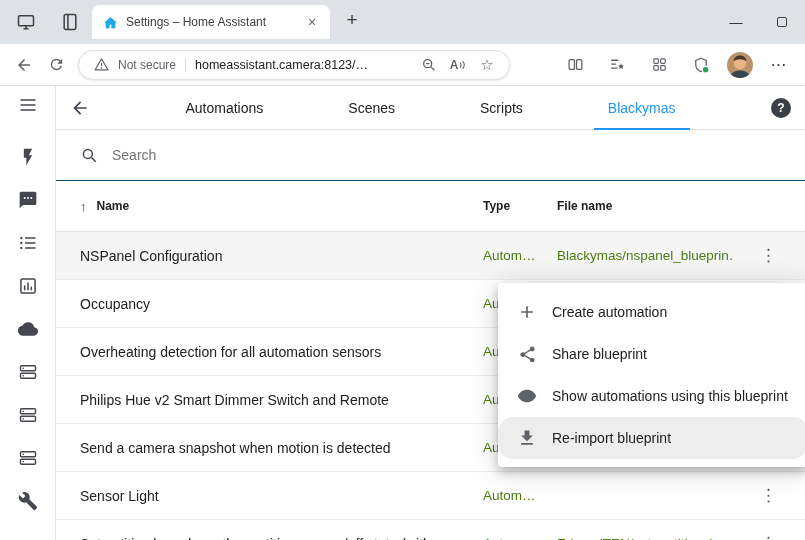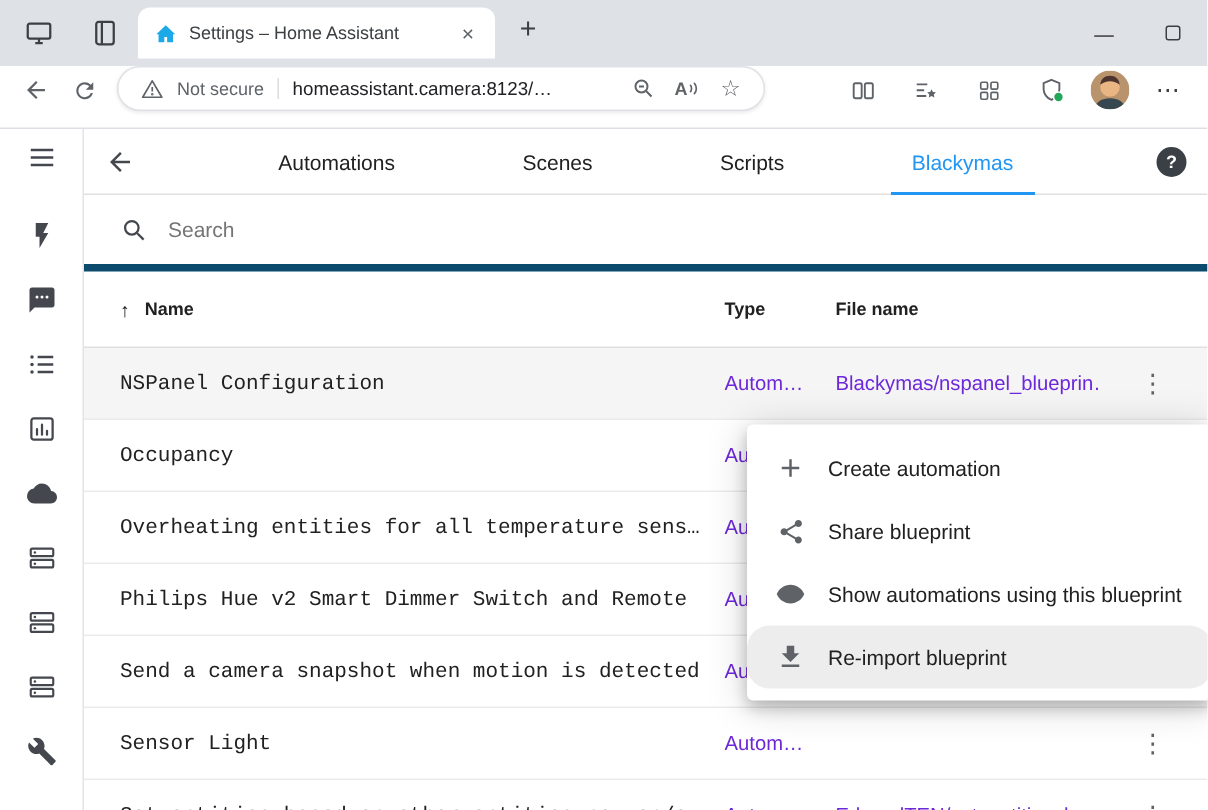--- a/index.html
+++ b/index.html
@@ -14,21 +14,21 @@
   .icon-btn { width:24px; height:24px; display:flex; align-items:center; justify-content:center; color:#3c4043; }
   .tab { margin-left:92px; width:238px; height:34px; background:#fff; border-radius:8px 8px 0 0; display:flex; align-items:center; gap:8px; padding:0 10px; }
   .tab-title { flex:1; font-size:12px; color:#3c4043; white-space:nowrap; overflow:hidden; text-overflow:ellipsis; }
   .tab-close { font-size:14px; line-height:16px; width:16px; height:16px; text-align:center; color:#5f6368; border-radius:4px; }
   .newtab { width:28px; height:28px; margin:0 0 5px 8px; font-size:19px; color:#3c4043; display:flex; align-items:center; justify-content:center; border-radius:6px; }
   .win-controls { position:absolute; right:0; top:0; height:44px; display:flex; }
   .win-btn { width:46px; height:100%; display:flex; align-items:center; justify-content:center; color:#202124; font-size:13px; }
   .max-box { width:10px; height:10px; border:1.5px solid #3c4043; border-radius:2px; }
 
   
-  .toolbar { height:42px; background:#fff; border-bottom:1px solid #dcdfe3; display:flex; align-items:flex-start; padding:0 8px; }
+  .toolbar { height:42px; background:#fff; border-bottom:1px solid #dcdfe3; display:flex; align-items:center; padding:0 8px; }
   .tool-btn { width:32px; height:32px; border-radius:6px; display:flex; align-items:center; justify-content:center; color:#5f6368; }
   .addressbar { width:432px; height:30px; border:1px solid #dfe1e5; box-shadow:0 1px 3px rgba(0,0,0,.10); border-radius:15px; background:#fff; display:flex; align-items:center; padding:0 10px; gap:5px; margin:0 6px; }
   .ab-sec { font-size:12px; color:#5f6368; white-space:nowrap; }
   .ab-div { width:1px; height:14px; background:#dadce0; margin:0 4px; }
   .ab-url { font-size:12.5px; color:#202124; white-space:nowrap; overflow:hidden; flex:1; }
   .ab-ic { width:24px; height:22px; display:flex; align-items:center; justify-content:center; color:#5f6368; gap:1px; }
   .read-aloud-a { font-size:12px; font-weight:700; color:#5f6368; }
   .star-g { font-size:15px; color:#5f6368; }
   .toolbar-right { display:flex; align-items:center; gap:10px; margin-left:auto; padding-right:2px; }
   .avatar { width:26px; height:26px; border-radius:50%; overflow:hidden; }
@@ -43,34 +43,34 @@
   .main { flex:1; min-width:0; display:flex; flex-direction:column; }
   .ha-header { height:44px; border-bottom:1px solid #e0e0e0; display:flex; align-items:stretch; }
   .ha-back { width:48px; display:flex; align-items:center; justify-content:center; color:#44474d; }
   .ha-tabs { flex:1; display:flex; justify-content:center; gap:57px; }
   .ha-tab { display:flex; align-items:center; padding:0 14px; font-size:14px; color:#212121; position:relative; }
   .ha-tab.active { color:var(--accent, #2196f3); font-weight:500; }
   .ha-tab.active::after { content:""; position:absolute; left:0; right:0; bottom:-1px; height:2px; background:var(--accent, #2196f3); }
   .ha-help { width:48px; display:flex; align-items:center; justify-content:center; }
   .help-circle { width:20px; height:20px; border-radius:50%; background:#3b4046; color:#fff; font-size:12px; font-weight:700; display:flex; align-items:center; justify-content:center; }
 
-  .search-row { height:51px; border-bottom:5px solid #0c4a6e; display:flex; align-items:center; padding:0 24px; gap:14px; color:#44474d; }
+  .search-row { height:51px; border-bottom:1px solid #0c4a6e; display:flex; align-items:center; padding:0 24px; gap:14px; color:#44474d; }
   .search-input { border:none; outline:none; flex:1; font-size:14px; font-family:inherit; color:#212121; background:transparent; }
   .search-input::placeholder { color:#757575; }
 
   .tgrid { display:grid; grid-template-columns:1fr 74px 175px 73px; align-items:center; padding-left:24px; }
   .thead { height:51px; border-bottom:1px solid #e0e0e0; font-size:12px; font-weight:700; color:#212121; }
   .th-name { display:flex; align-items:center; gap:10px; }
   .sort-arrow { font-size:13px; color:#212121; }
 
   .rows { flex:1; overflow:hidden; }
   .trow { height:48px; border-bottom:1px solid #ebebeb; font-size:14px; color:#212121; background:#fff; }
   .trow.selected { background:#f5f5f5; }
-  .cell-name { white-space:nowrap; overflow:hidden; text-overflow:ellipsis; padding-right:14px;font-family:Liberation Mono, monospace; }
-  .cell-type, .cell-file { font-size:13.5px; color:#6d28d9; white-space:nowrap; overflow:hidden; }
+  .cell-name { white-space:nowrap; overflow:hidden; text-overflow:ellipsis; padding-right:14px; }
+  .cell-type, .cell-file { font-size:13.5px; color:#4d7c0f; white-space:nowrap; overflow:hidden; }
   .cell-actions { display:flex; justify-content:center; }
   .dots { font-size:17px; color:#5f6368; width:24px; text-align:center; }
 
   
   .context-menu { position:absolute; left:498px; top:283px; width:310px; background:#fff; border-radius:4px; padding:8px 0; z-index:40;
                   box-shadow:0 5px 10px rgba(0,0,0,.22), 0 3px 28px rgba(0,0,0,.18); }
   .menu-item { height:42px; display:flex; align-items:center; gap:14px; padding:0 18px; font-size:14px; color:#212121; }
   .menu-item.hovered { background:#ededed;border-radius:15px; }
   .menu-item.danger { color:var(--danger, #f44336); }
   .mi-icon { width:22px; height:22px; display:flex; align-items:center; justify-content:center; color:#5f6368; flex-shrink:0; }
@@ -319,21 +319,21 @@
       <div class="trow tgrid">
         <div class="cell-name">Occupancy</div>
         <div class="cell-type">Autom…</div>
         <div class="cell-file"></div>
         <div class="cell-actions">
             <button class="dots">⋮</button>
           </div>
       </div>
 
       <div class="trow tgrid">
-        <div class="cell-name">Overheating entities for all temperature sensors</div>
+        <div class="cell-name">Overheating detection for all automation sensors</div>
         <div class="cell-type">Autom…</div>
         <div class="cell-file"></div>
         <div class="cell-actions">
             <button class="dots">⋮</button>
           </div>
       </div>
 
       <div class="trow tgrid">
         <div class="cell-name">Philips Hue v2 Smart Dimmer Switch and Remote</div>
         <div class="cell-type">Autom…</div>

